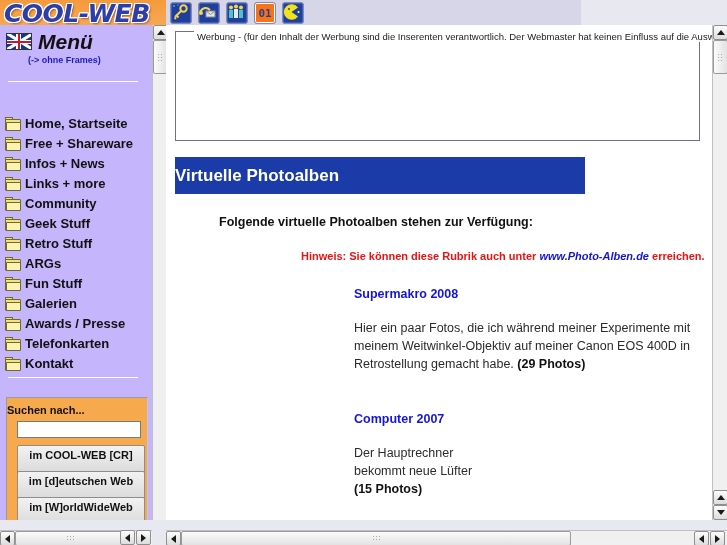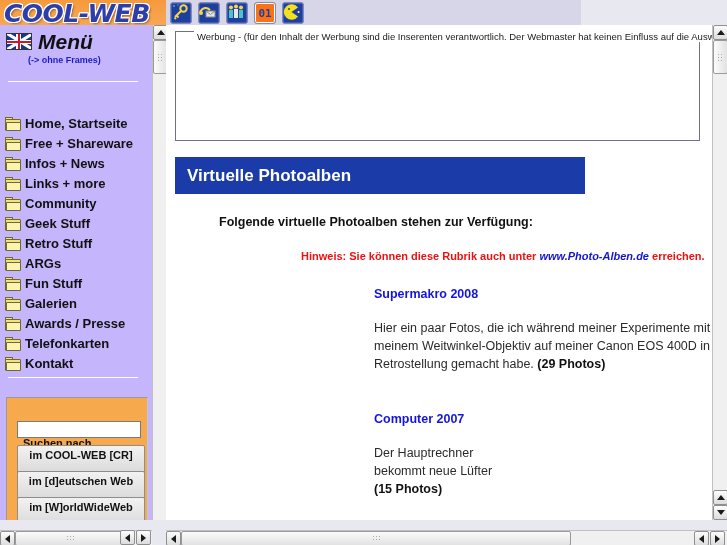--- a/index.html
+++ b/index.html
@@ -111,21 +111,21 @@
   }
 
   
   .search-frame{
     position:absolute;left:6px;top:372px;width:140px;height:124px;
     background:#f7a94e;border:1px solid #c7c7c7;
     border-top-color:#9a9a9a;border-left-color:#9a9a9a;
     overflow:hidden;
   }
   .search-label{
-    position:absolute;left:16px;top:6px;font-size:11px;font-weight:bold;color:#111;margin-top:33px;
+    position:absolute;left:0;top:6px;font-size:11px;font-weight:bold;color:#111;
   }
   .search-input{
     position:absolute;left:10px;top:23px;width:124px;height:17px;
     border:1px solid #7a7a7a;background:#fff;font-size:11px;
     box-sizing:border-box;padding:1px 3px;
     font-family:"Liberation Sans",sans-serif;
   }
   .sbtn{
     position:absolute;left:10px;width:128px;height:30px;
     background:linear-gradient(#f2f2f2,#d9d9d9);
@@ -186,33 +186,33 @@
     position:absolute;left:18px;top:-1px;background:#fff;padding:0 3px;
     font-size:9.5px;color:#1a1a1a;white-space:nowrap;
     font-family:"Liberation Sans",sans-serif;
   }
   .blue-bar{
     position:absolute;left:9px;top:132px;width:410px;height:37px;
     background:#1a3ba8;
     display:flex;align-items:center;
   }
   .blue-bar span{
-    color:#fff;font-size:17px;font-weight:bold;margin-left:12px;
+    color:#fff;font-size:17px;font-weight:bold;
     font-family:"Liberation Sans",sans-serif;
   }
   .intro{
     position:absolute;left:9px;top:190px;
     font-size:12.5px;font-weight:bold;color:#111;margin-left:44px;
   }
   .hinweis{
     position:absolute;left:135px;top:225px;
     font-size:11px;font-weight:bold;color:#ee1111;white-space:nowrap;
   }
   .hinweis .url{color:#1414d0;font-style:italic;}
-  .album{position:absolute;left:208px;}
+  .album{position:absolute;left:188px;}
   .album .atitle{
     font-size:12.5px;font-weight:bold;color:#1414e0;margin-bottom:18px;
     cursor:pointer;
   }
   .album .adesc{
     font-size:12.5px;color:#2b2b2b;line-height:18px;
   }
   .album .adesc b{color:#111;}
 </style>
 </head>

